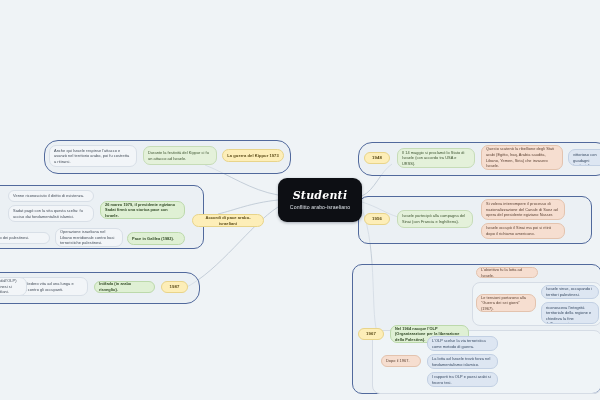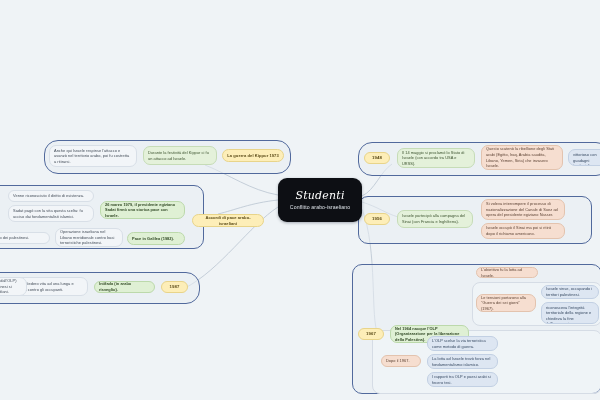--- a/index.html
+++ b/index.html
@@ -40,21 +40,21 @@
     display: flex;
     flex-direction: column;
     align-items: center;
     justify-content: center;
     box-shadow: 0 1px 3px rgba(20,30,50,.35);
     z-index: 40;
   }
   .center-title {
     color: #ffffff;
     font-family: "DejaVu Serif", serif;
-    font-weight: normal;
+    font-weight: bold;
     font-style: italic;
     font-size: 11px;
     letter-spacing: .2px;
     line-height: 1;
     margin-bottom: 4px;
   }
   .center-sub {
     color: #dfe4ea;
     font-size: 5.2px;
     line-height: 1;

